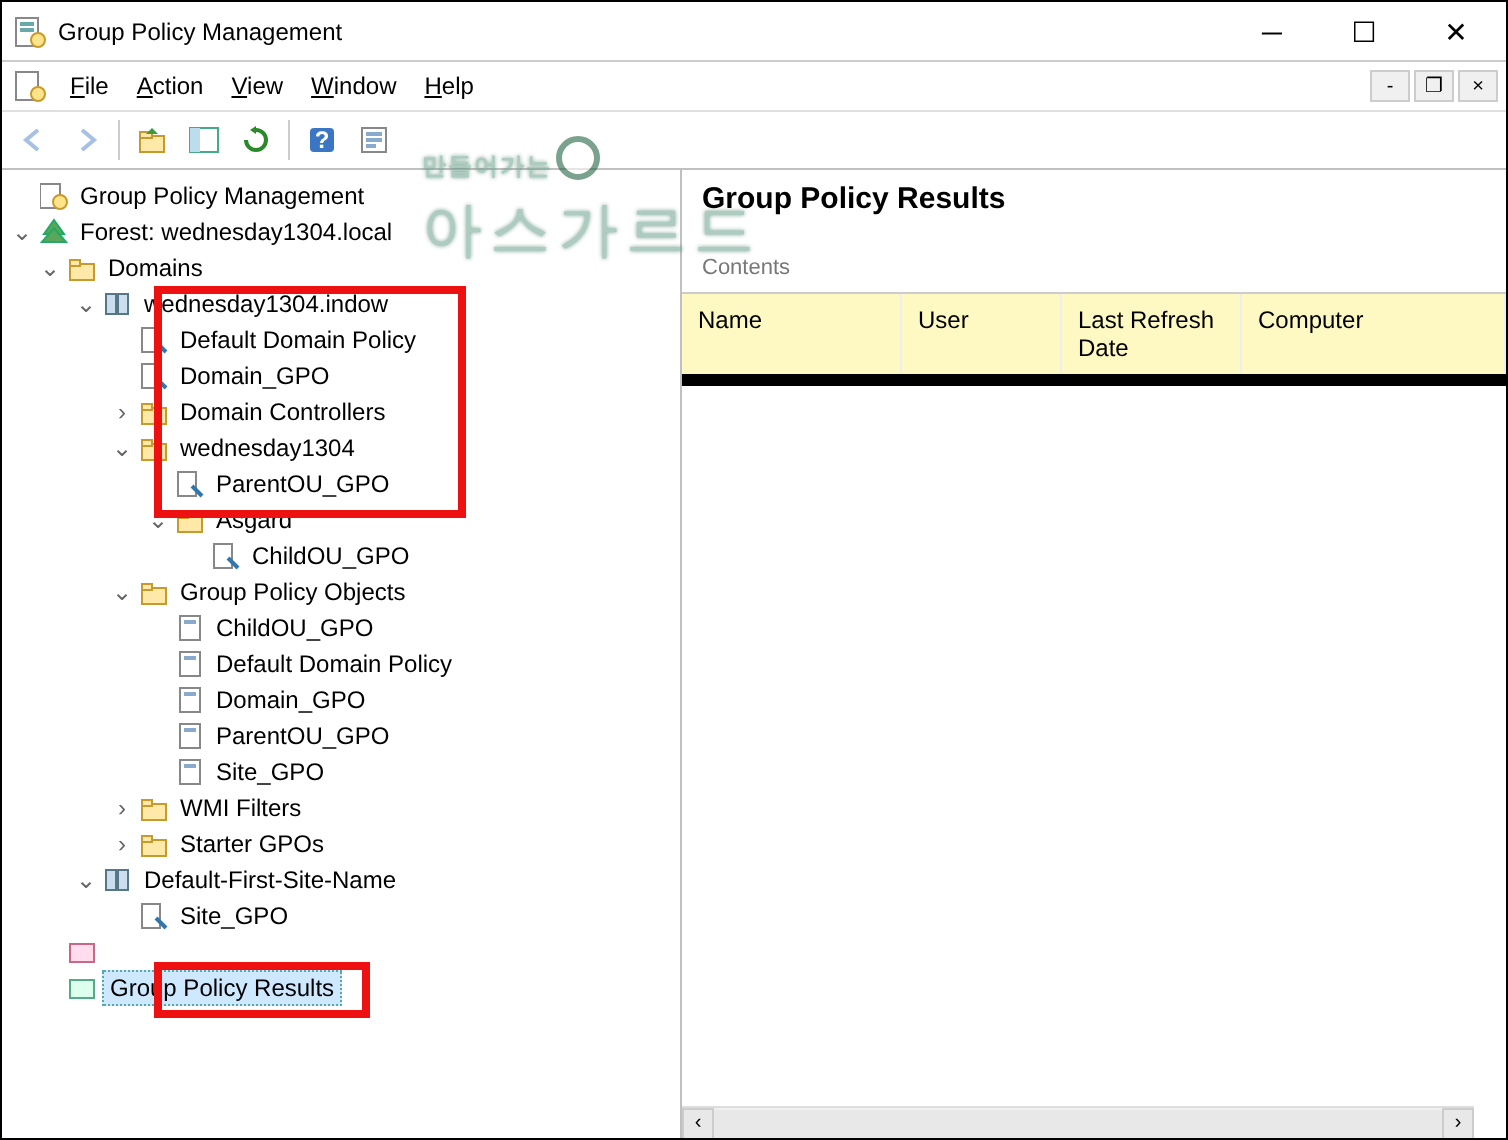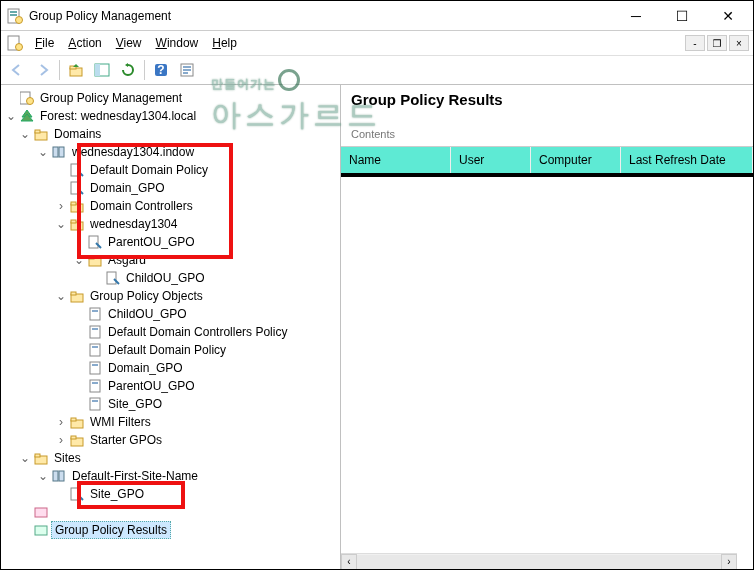--- a/index.html
+++ b/index.html
@@ -24,21 +24,21 @@
 .tool-sep { width: 1px; height: 20px; background: #ccc; margin: 0 2px; }
 
 .content { display: flex; height: calc(100% - 30px - 24px - 30px); }
 .tree-pane { width: 340px; border-right: 1px solid #c0c0c0; overflow: auto; padding: 4px 2px; position: relative; }
 .right-pane { flex: 1; display: flex; flex-direction: column; }
 
 .right-header { padding: 6px 10px; border-bottom: 1px solid #ccc; }
 .right-header h1 { font-size: 15px; font-weight: bold; }
 .right-header .sub { font-size: 11px; color: #777; margin-top: 20px; }
 
-.list-head { display: flex; border-bottom: 4px solid #000000; background: #5eead4; }
+.list-head { display: flex; border-bottom: 6px solid #000000; background: #fef9c3; }
 .col { padding: 6px 8px; border-right: 1px solid #eee; font-size: 12px; }
 .col:nth-child(1){width:110px}.col:nth-child(2){width:80px}.col:nth-child(3){width:90px}.col:nth-child(4){flex:1}
 
 .list-body { flex: 1; position: relative; }
 .hscroll { position: absolute; bottom: 0; left: 0; right: 16px; height: 16px; background: #f0f0f0; border-top: 1px solid #ddd; display: flex; align-items: center; }
 .hscroll .arrow { width: 16px; height: 16px; display: flex; align-items: center; justify-content: center; background: #e8e8e8; border: 1px solid #ccc; font-size: 10px; }
 .hscroll .track { flex: 1; height: 14px; background: #e8e8e8; }
 
 
 .node { display: flex; align-items: center; height: 18px; gap: 3px; white-space: nowrap; }
@@ -297,60 +297,50 @@
         <span class="tlabel">ChildOU_GPO</span>
       </div>
     <div class="node t4">
         <span class="twisty none"></span>
         <span class="nicon">
           <svg width="14" height="14">
             <rect x="2" y="1" width="10" height="12" fill="#fff" stroke="#888"></rect>
             <rect x="4" y="3" width="6" height="2" fill="#8ac"></rect>
           </svg>
         </span>
-        <span class="tlabel">Default Domain Controllers Policy</span>
+        <span class="tlabel">Default Domain Policy</span>
       </div>
     <div class="node t4">
         <span class="twisty none"></span>
         <span class="nicon">
           <svg width="14" height="14">
             <rect x="2" y="1" width="10" height="12" fill="#fff" stroke="#888"></rect>
             <rect x="4" y="3" width="6" height="2" fill="#8ac"></rect>
           </svg>
         </span>
-        <span class="tlabel">Default Domain Policy</span>
+        <span class="tlabel">Domain_GPO</span>
       </div>
     <div class="node t4">
         <span class="twisty none"></span>
         <span class="nicon">
           <svg width="14" height="14">
             <rect x="2" y="1" width="10" height="12" fill="#fff" stroke="#888"></rect>
             <rect x="4" y="3" width="6" height="2" fill="#8ac"></rect>
           </svg>
         </span>
-        <span class="tlabel">Domain_GPO</span>
+        <span class="tlabel">ParentOU_GPO</span>
       </div>
     <div class="node t4">
         <span class="twisty none"></span>
         <span class="nicon">
           <svg width="14" height="14">
             <rect x="2" y="1" width="10" height="12" fill="#fff" stroke="#888"></rect>
             <rect x="4" y="3" width="6" height="2" fill="#8ac"></rect>
           </svg>
         </span>
-        <span class="tlabel">ParentOU_GPO</span>
-      </div>
-    <div class="node t4">
-        <span class="twisty none"></span>
-        <span class="nicon">
-          <svg width="14" height="14">
-            <rect x="2" y="1" width="10" height="12" fill="#fff" stroke="#888"></rect>
-            <rect x="4" y="3" width="6" height="2" fill="#8ac"></rect>
-          </svg>
-        </span>
         <span class="tlabel">Site_GPO</span>
       </div>
 
     <div class="node t3">
         <span class="twisty closed"></span>
         <span class="nicon">
           <svg width="14" height="14">
             <rect x="1" y="5" width="12" height="8" fill="#ffe9a8" stroke="#c79a2b"></rect>
             <rect x="1" y="3" width="5" height="3" fill="#ffe9a8" stroke="#c79a2b"></rect>
           </svg>
@@ -361,30 +351,20 @@
         <span class="twisty closed"></span>
         <span class="nicon">
           <svg width="14" height="14">
             <rect x="1" y="5" width="12" height="8" fill="#ffe9a8" stroke="#c79a2b"></rect>
             <rect x="1" y="3" width="5" height="3" fill="#ffe9a8" stroke="#c79a2b"></rect>
           </svg>
         </span>
         <span class="tlabel">Starter GPOs</span>
       </div>
 
-    <div class="node t1">
-        <span class="twisty open"></span>
-        <span class="nicon">
-          <svg width="14" height="14">
-            <rect x="1" y="5" width="12" height="8" fill="#ffe9a8" stroke="#c79a2b"></rect>
-            <rect x="1" y="3" width="5" height="3" fill="#ffe9a8" stroke="#c79a2b"></rect>
-          </svg>
-        </span>
-        <span class="tlabel">Sites</span>
-      </div>
     <div class="node t2">
         <span class="twisty open"></span>
         <span class="nicon">
           <svg width="14" height="14">
             <rect x="1" y="2" width="5" height="10" fill="#cde" stroke="#578"></rect>
             <rect x="7" y="2" width="5" height="10" fill="#cde" stroke="#578"></rect>
           </svg>
         </span>
         <span class="tlabel">Default-First-Site-Name</span>
       </div>
@@ -422,22 +402,22 @@
   </div>
 
   <div class="right-pane">
     <div class="right-header">
       <h1>Group Policy Results</h1>
       <div class="sub">Contents</div>
     </div>
     <div class="list-head">
       <div class="col">Name</div>
       <div class="col">User</div>
+      <div class="col">Last Refresh Date</div>
       <div class="col">Computer</div>
-      <div class="col">Last Refresh Date</div>
     </div>
     <div class="list-body">
       <div class="hscroll">
         <div class="arrow">‹</div>
         <div class="track"></div>
         <div class="arrow">›</div>
       </div>
     </div>
   </div>
 </div>

